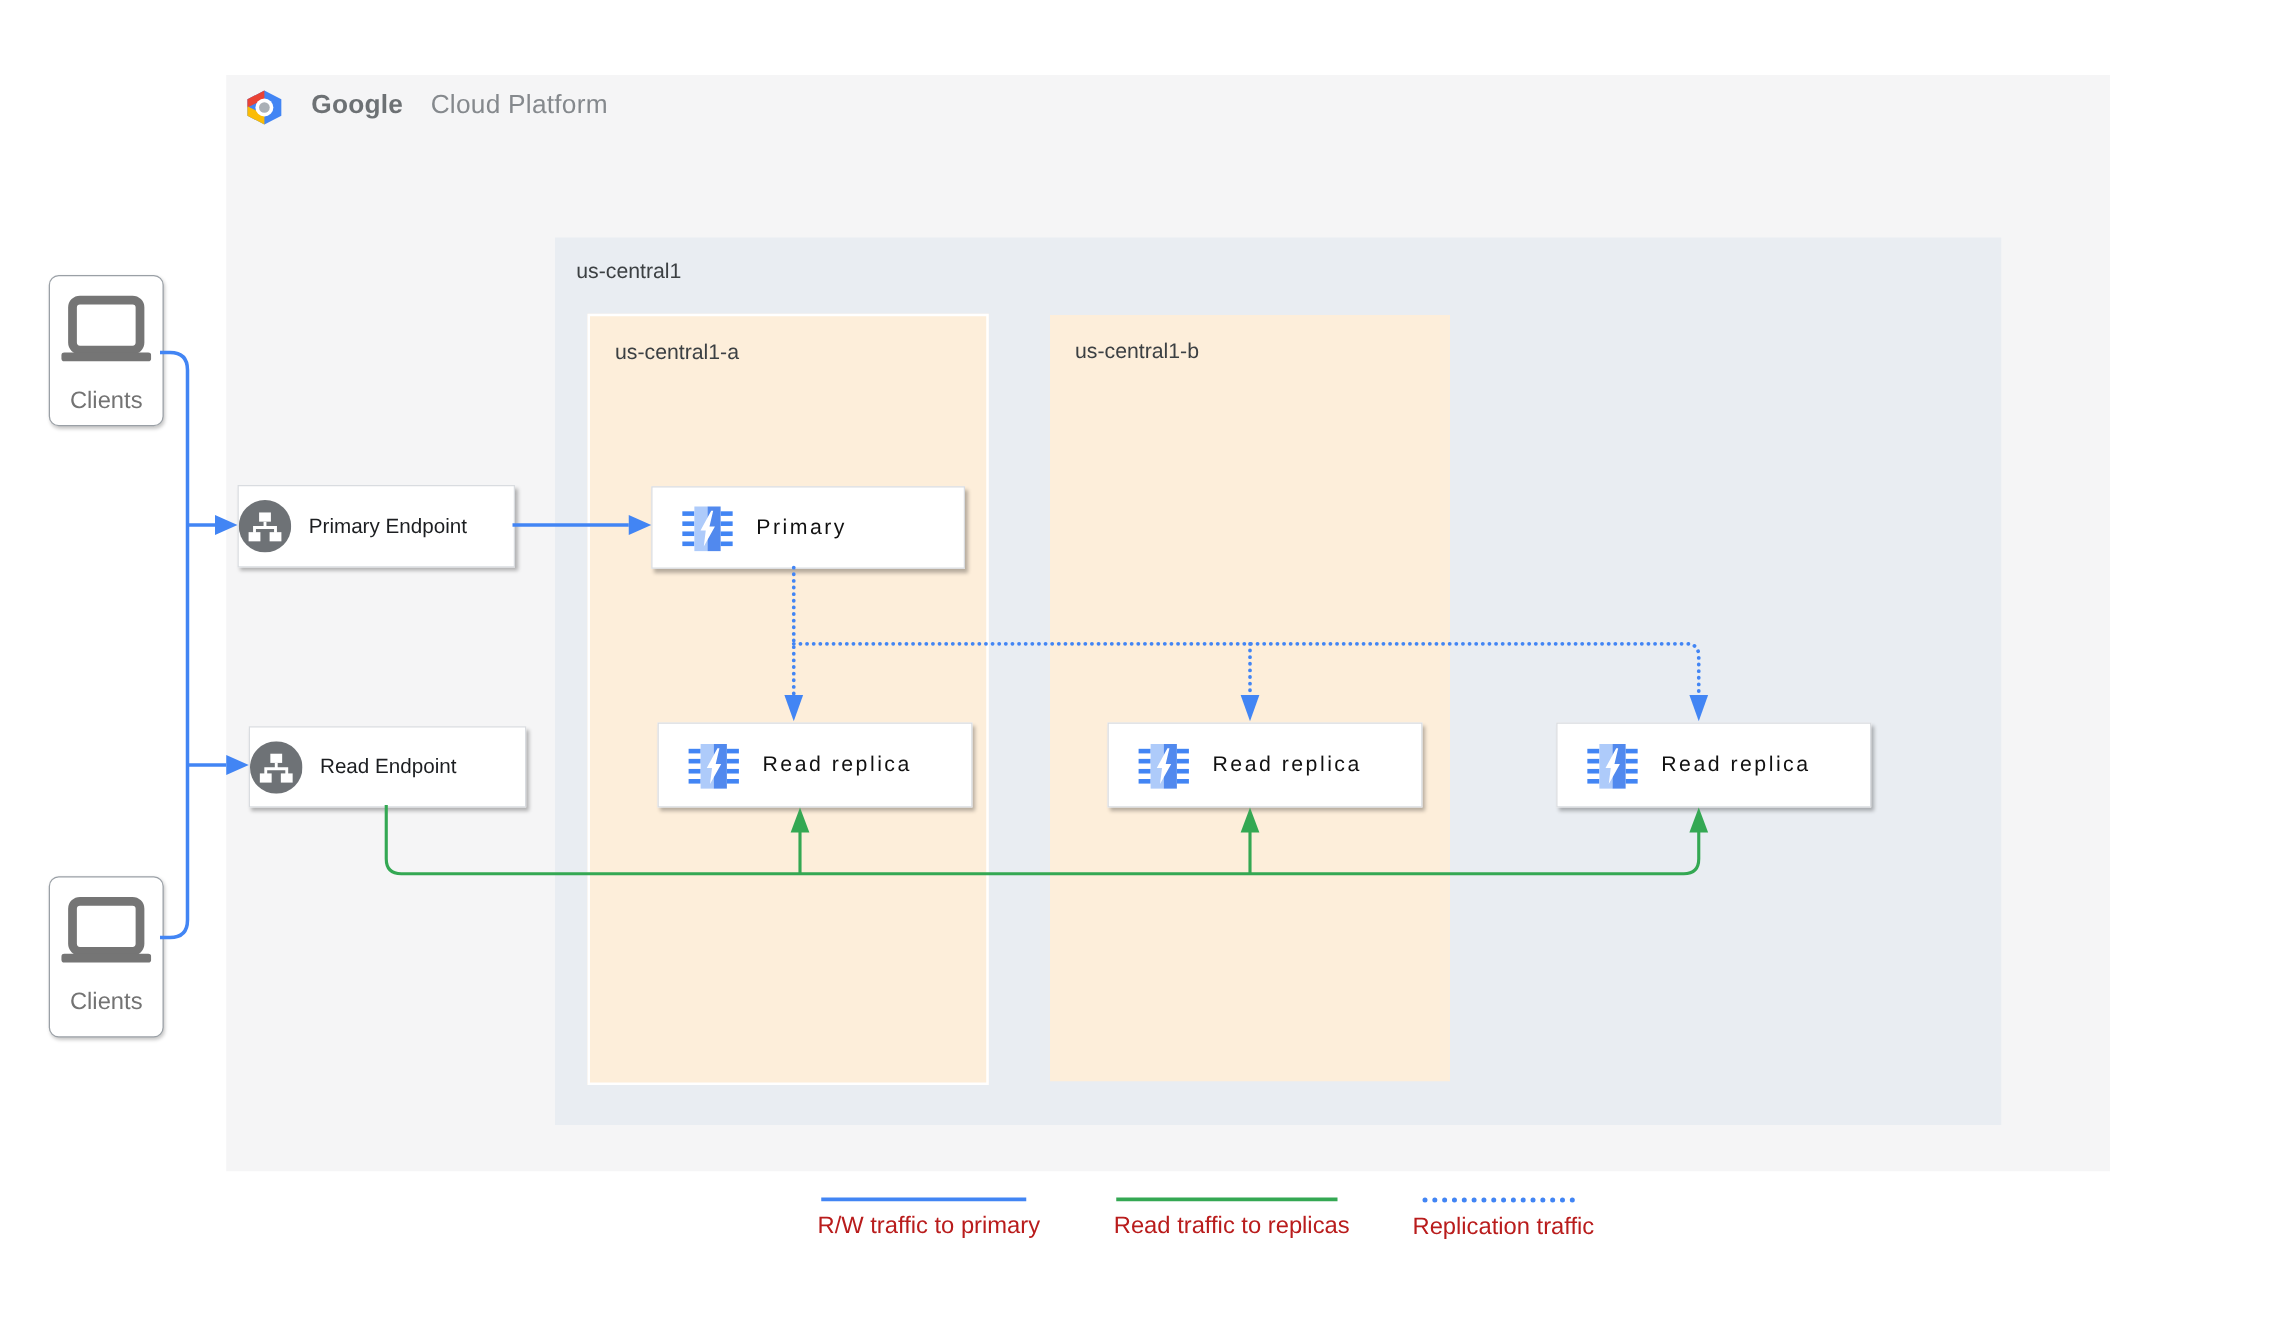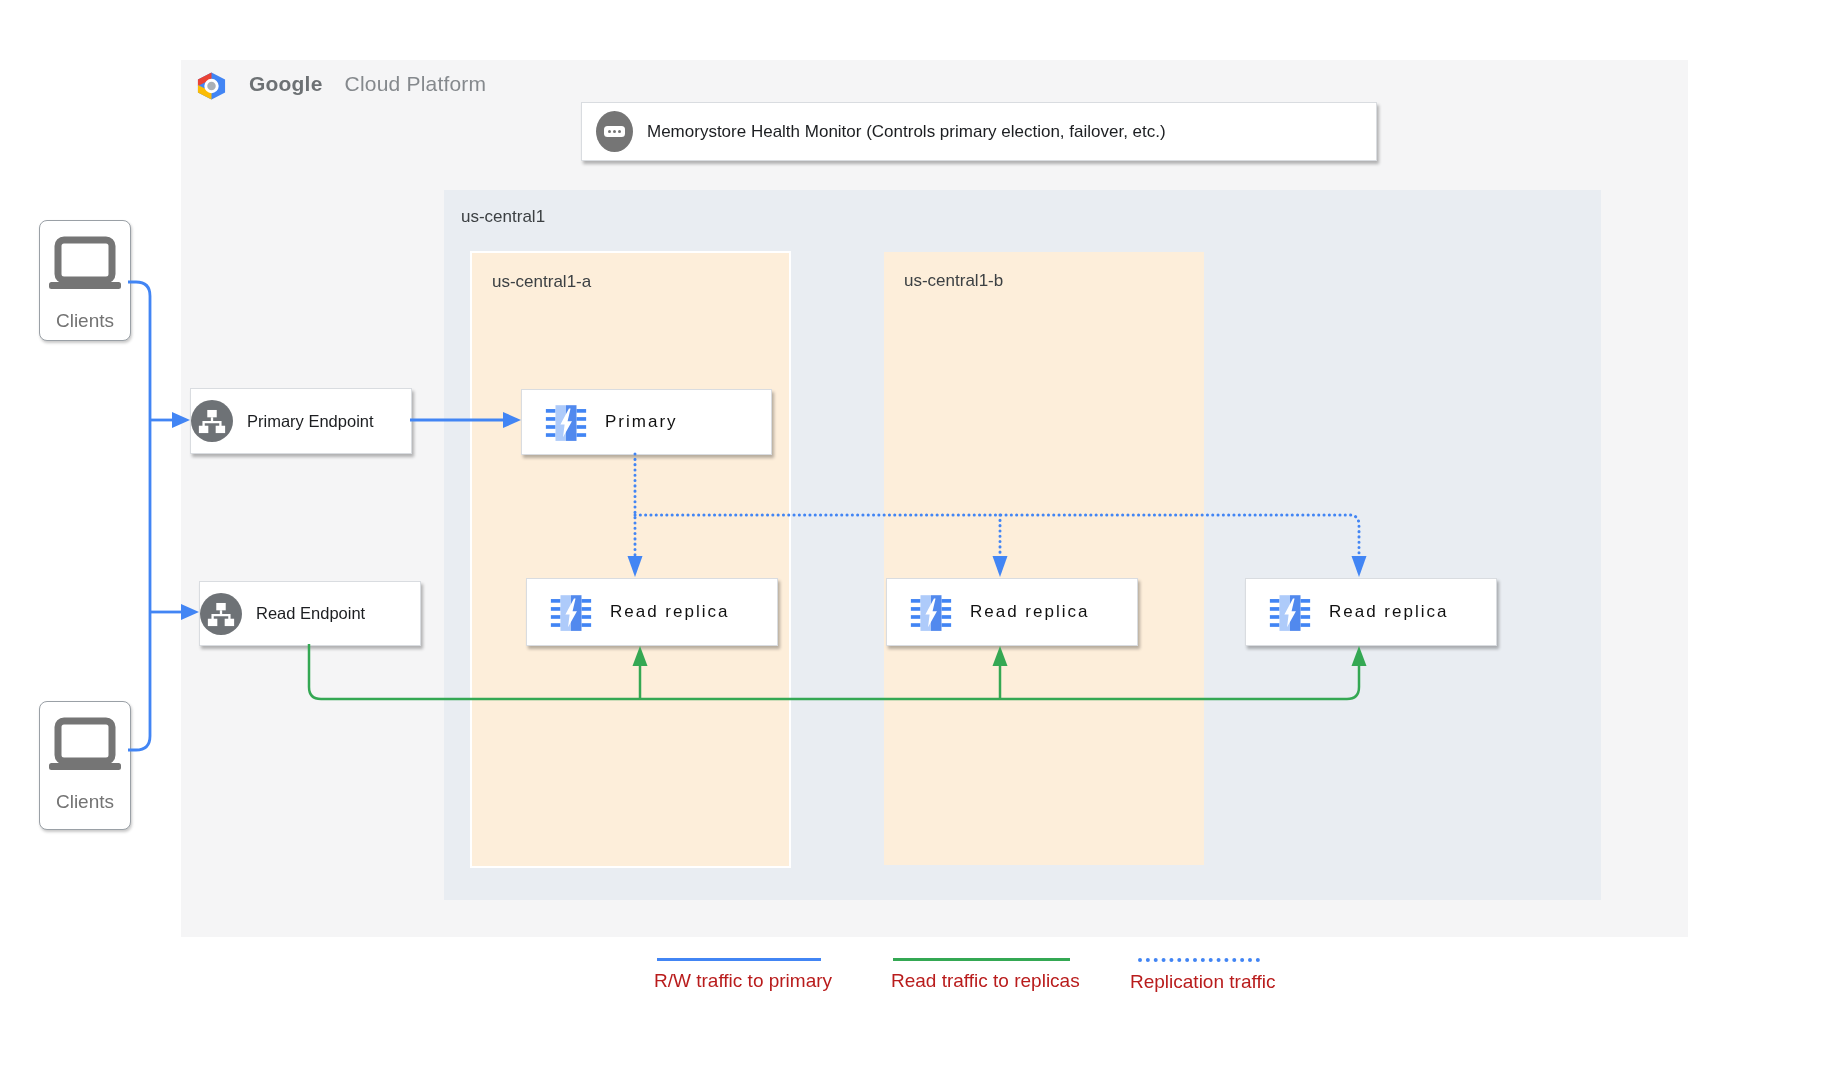--- a/index.html
+++ b/index.html
@@ -22,21 +22,21 @@
   }
 
   .monitor{left:581px;top:102px;width:780px;height:57px;padding-left:14px;gap:14px;}
   .monitor .label{font-size:17px;color:#1c1e21;}
 
   .region{position:absolute;left:444px;top:190px;width:1157px;height:710px;background:#e9edf2;}
   .region-label{position:absolute;left:17px;top:17px;font-size:17px;color:#3c4043;}
   .zone{position:absolute;background:#fdeeda;}
   .zone .zlabel{position:absolute;left:20px;top:19px;font-size:17px;color:#3c4043;}
   .zone-a{left:470px;top:251px;width:321px;height:617px;border:2px solid #fff;box-sizing:border-box;}
-  .zone-b{left:840px;top:252px;width:320px;height:613px;margin-left:44px;}
+  .zone-b{left:840px;top:252px;width:320px;height:613px;}
   .zone-c{left:1200px;top:252px;width:320px;height:613px;}
 
   .ep{gap:14px;}
   .ep .label{font-size:16.5px;color:#1c1e21;}
   .ep-primary{left:190px;top:388px;width:220px;height:64px;}
   .ep-read{left:199px;top:581px;width:220px;height:63px;}
 
   .node{gap:17px;padding-left:22px;}
   .node .label{font-size:17px;letter-spacing:2px;color:#111;}
   .node-primary{left:521px;top:389px;width:227px;height:64px;}
@@ -80,30 +80,20 @@
       <path d="M16 0 L30 7.2 V20.8 L16 28 L2 20.8 V7.2 Z" fill="#4285f4"></path>
       <path d="M16 0 L2 7.2 V14 L16 7 Z" fill="#ea4335"></path>
       <path d="M2 13 V20.8 L16 28 L16 20 Z" fill="#fbbc05"></path>
       <circle cx="16" cy="14" r="7.4" fill="#ffffff"></circle>
       <circle cx="16" cy="14" r="4.4" fill="#aab0b6"></circle>
     </svg>
     <span class="g">Google</span>
     <span class="rest">Cloud Platform</span>
   </div>
 
-  <div class="card monitor">
-    <svg class="icon" width="37" height="41" viewBox="0 0 37 41">
-      <ellipse cx="18.5" cy="20.5" rx="18.5" ry="20.5" fill="#757575"></ellipse>
-      <rect x="8" y="15" width="21" height="11" rx="3.5" fill="#ffffff"></rect>
-      <circle cx="13.5" cy="20.5" r="1.5" fill="#757575"></circle>
-      <circle cx="18.5" cy="20.5" r="1.5" fill="#757575"></circle>
-      <circle cx="23.5" cy="20.5" r="1.5" fill="#757575"></circle>
-    </svg>
-    <span class="label">Memorystore Health Monitor (Controls primary election, failover, etc.)</span>
-  </div>
 
   <div class="region">
     <div class="region-label">us-central1</div>
   </div>
   <div class="zone zone-a">
     <div class="zlabel">us-central1-a</div>
   </div>
   <div class="zone zone-b">
     <div class="zlabel">us-central1-b</div>
   </div>

